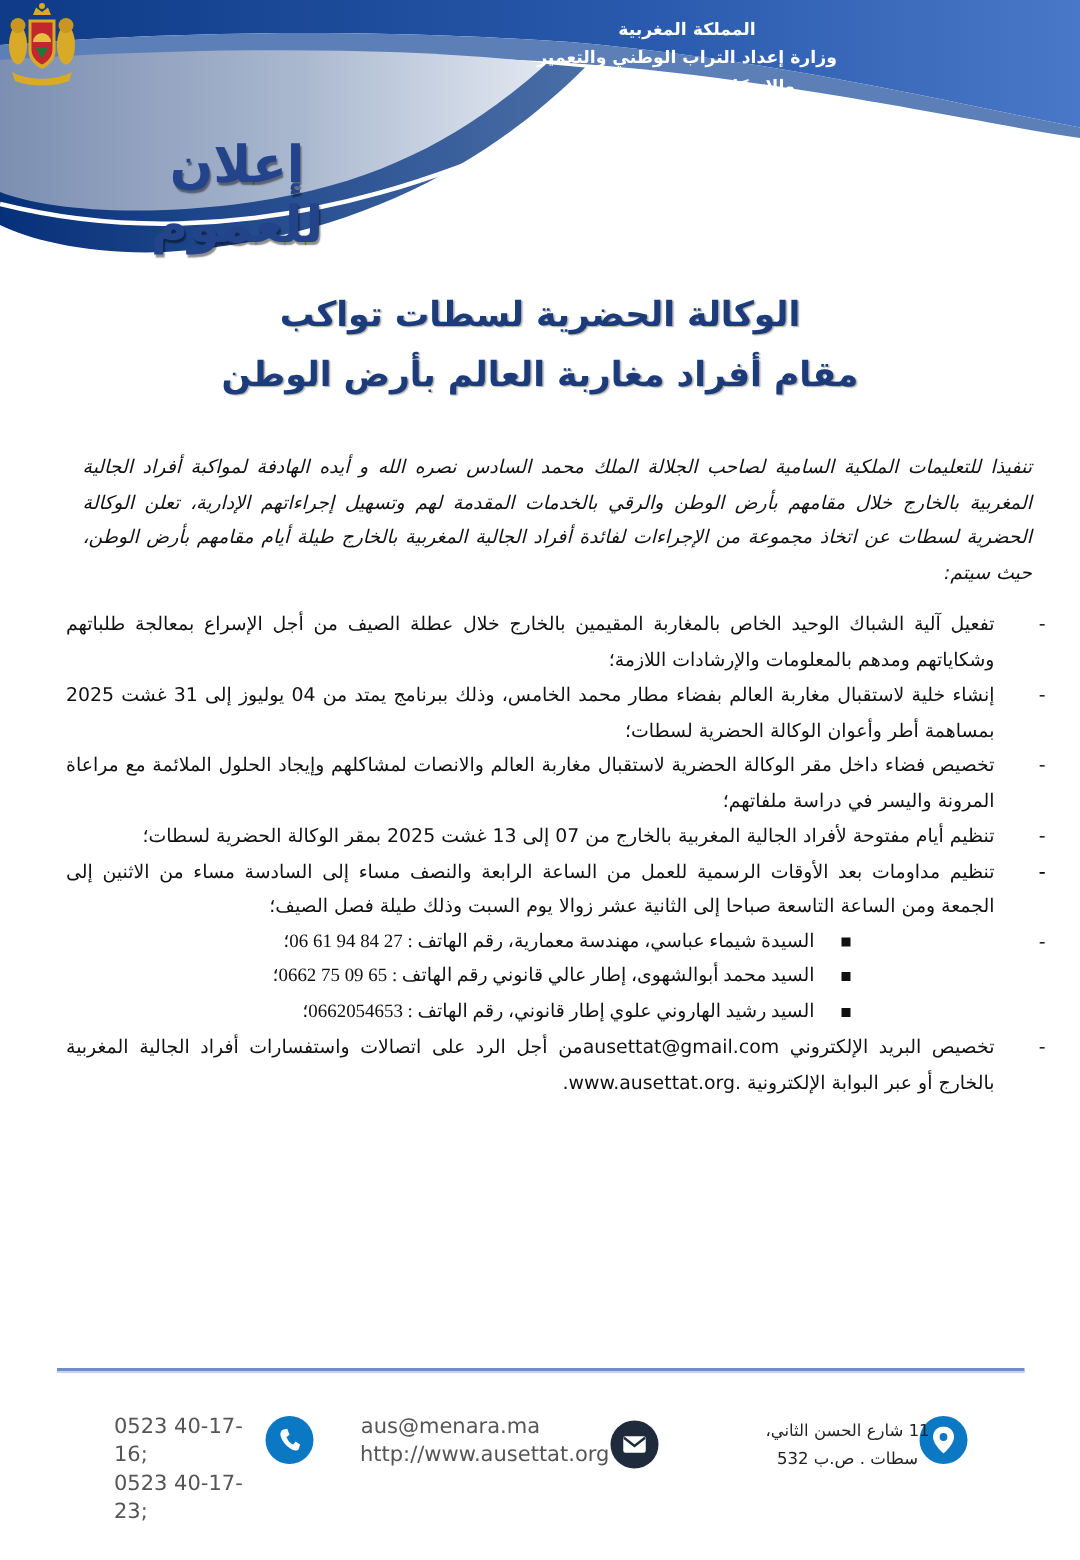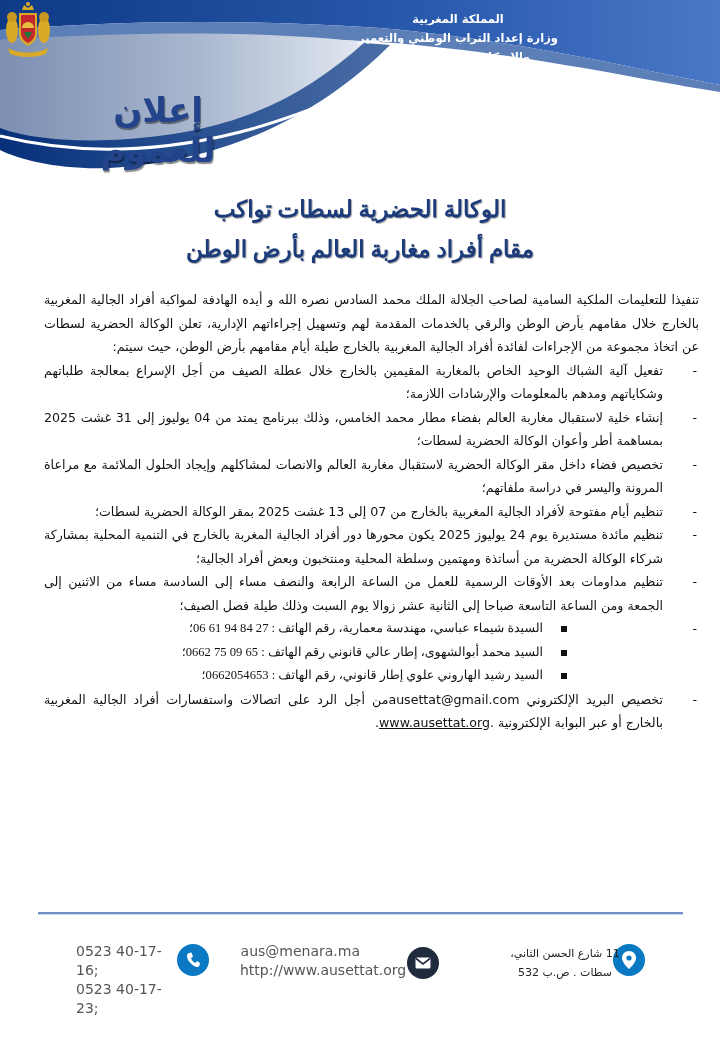--- a/index.html
+++ b/index.html
@@ -26,43 +26,42 @@
     direction: rtl; text-align: center;
     font-size: 34px; font-weight: bold; color: #23448a;
     text-shadow: 1px 2px 1px rgba(0,0,0,0.45);
     font-family: "DejaVu Sans", sans-serif;
   }
   .main-title {
     position: absolute; top: 190px; left: 0; width: 720px;
     direction: rtl; text-align: center;
     font-size: 23px; font-weight: bold; color: #1c3b7a; line-height: 40px;
     text-shadow: 1px 1px 1px rgba(0,0,0,0.35);
-    font-family: Liberation Serif, serif;
   }
   .content {
     position: absolute; top: 288px; left: 44px; width: 655px;
     direction: rtl; text-align: justify;
     font-size: 12.6px; line-height: 23.5px; color: #111;
     font-family: "DejaVu Sans", sans-serif;
   }
-  .content p { margin: 0; }
+  .content p { margin: 11px; font-style: italic; }
   .content ul.dash { list-style: none; margin: 0; padding: 0; }
   .content ul.dash > li {
     position: relative; padding-right: 36px;
   }
   .content ul.dash > li .dash-mark {
     position: absolute; right: 2px; top: 0;
   }
   .content ul.sq { list-style: none; margin: 0; padding: 0 96px 0 0; font-family: Liberation Serif, serif; }
   .content ul.sq li { position: relative; padding-right: 24px; }
   .content ul.sq li .sq-mark {
     position: absolute; right: 0; top: 9px; width: 6px; height: 6px; background: #111;
   }
   .ltr { direction: ltr; unicode-bidi: embed; }
-  .u { text-decoration: underline; }
+  .u { }
   .sep {
     position: absolute; top: 912px; left: 38px; width: 645px; height: 2px;
     background: #6f8fc4; border-bottom: 1px solid #c9d8ee;
   }
   .circle {
     position: absolute; width: 32px; height: 32px; border-radius: 50%;
     display: flex; align-items: center; justify-content: center;
   }
   .ftext {
     position: absolute; font-size: 14px; line-height: 19px; color: #555;
@@ -135,21 +134,21 @@
   <div>مقام أفراد مغاربة العالم بأرض الوطن</div>
 </div>
 
 <div class="content">
   <p>تنفيذا للتعليمات الملكية السامية لصاحب الجلالة الملك محمد السادس نصره الله و أيده الهادفة لمواكبة أفراد الجالية المغربية بالخارج خلال مقامهم بأرض الوطن والرقي بالخدمات المقدمة لهم وتسهيل إجراءاتهم الإدارية، تعلن الوكالة الحضرية لسطات عن اتخاذ مجموعة من الإجراءات لفائدة أفراد الجالية المغربية بالخارج طيلة أيام مقامهم بأرض الوطن، حيث سيتم:</p>
   <ul class="dash">
     <li><span class="dash-mark">-</span><span>تفعيل آلية الشباك الوحيد الخاص بالمغاربة المقيمين بالخارج خلال عطلة الصيف من أجل الإسراع بمعالجة طلباتهم وشكاياتهم ومدهم بالمعلومات والإرشادات اللازمة؛</span></li>
     <li><span class="dash-mark">-</span><span>إنشاء خلية لاستقبال مغاربة العالم بفضاء مطار محمد الخامس، وذلك ببرنامج يمتد من 04 يوليوز إلى 31 غشت 2025 بمساهمة أطر وأعوان الوكالة الحضرية لسطات؛</span></li>
     <li><span class="dash-mark">-</span><span>تخصيص فضاء داخل مقر الوكالة الحضرية لاستقبال مغاربة العالم والانصات لمشاكلهم وإيجاد الحلول الملائمة مع مراعاة المرونة واليسر في دراسة ملفاتهم؛</span></li>
     <li><span class="dash-mark">-</span><span>تنظيم أيام مفتوحة لأفراد الجالية المغربية بالخارج من 07 إلى 13 غشت 2025 بمقر الوكالة الحضرية لسطات؛</span></li>
-    <li><span class="dash-mark">-</span><span>تنظيم مائدة مستديرة يوم 24 يوليوز 2025 يكون محورها دور أفراد الجالية المغربة بالخارج في التنمية المحلية بمشاركة شركاء الوكالة الحضرية من أساتذة ومهتمين وسلطة المحلية ومنتخبون وبعض أفراد الجالية؛</span></li>
+    <li><span class="dash-mark">-</span></li>
     <li><span class="dash-mark">-</span><span>تنظيم مداومات بعد الأوقات الرسمية للعمل من الساعة الرابعة والنصف مساء إلى السادسة مساء من الاثنين إلى الجمعة ومن الساعة التاسعة صباحا إلى الثانية عشر زوالا يوم السبت وذلك طيلة فصل الصيف؛</span></li>
     <li><span class="dash-mark">-</span>
       <ul class="sq">
         <li><span class="sq-mark"></span><span>السيدة شيماء عباسي، مهندسة معمارية، رقم الهاتف :</span> <span class="ltr">06 61 94 84 27</span>؛</li>
         <li><span class="sq-mark"></span><span>السيد محمد أبوالشهوى، إطار عالي قانوني رقم الهاتف :</span> <span class="ltr">0662 75 09 65</span>؛</li>
         <li><span class="sq-mark"></span><span>السيد رشيد الهاروني علوي إطار قانوني، رقم الهاتف :</span> <span class="ltr">0662054653</span>؛</li>
       </ul>
     </li>
     <li><span class="dash-mark">-</span><span>تخصيص البريد الإلكتروني</span> <span class="ltr">ausettat@gmail.com</span><span>من أجل الرد على اتصالات واستفسارات أفراد الجالية المغربية بالخارج أو عبر البوابة الإلكترونية .</span><span class="ltr u">www.ausettat.org</span>.</li>
   </ul>

